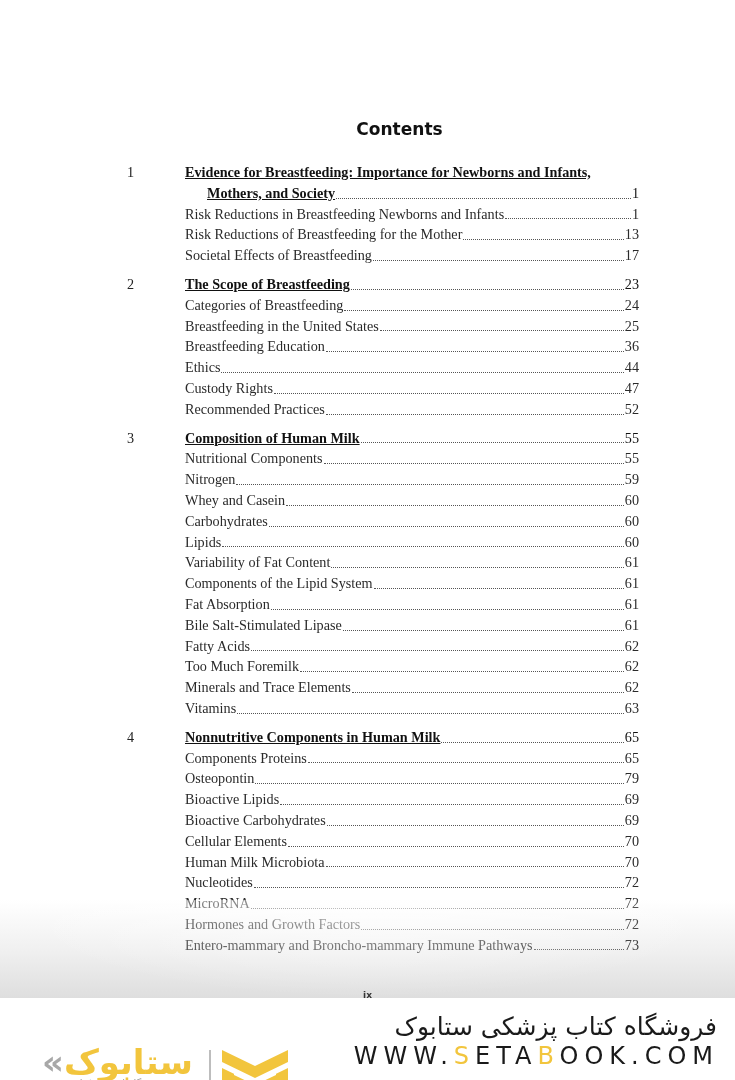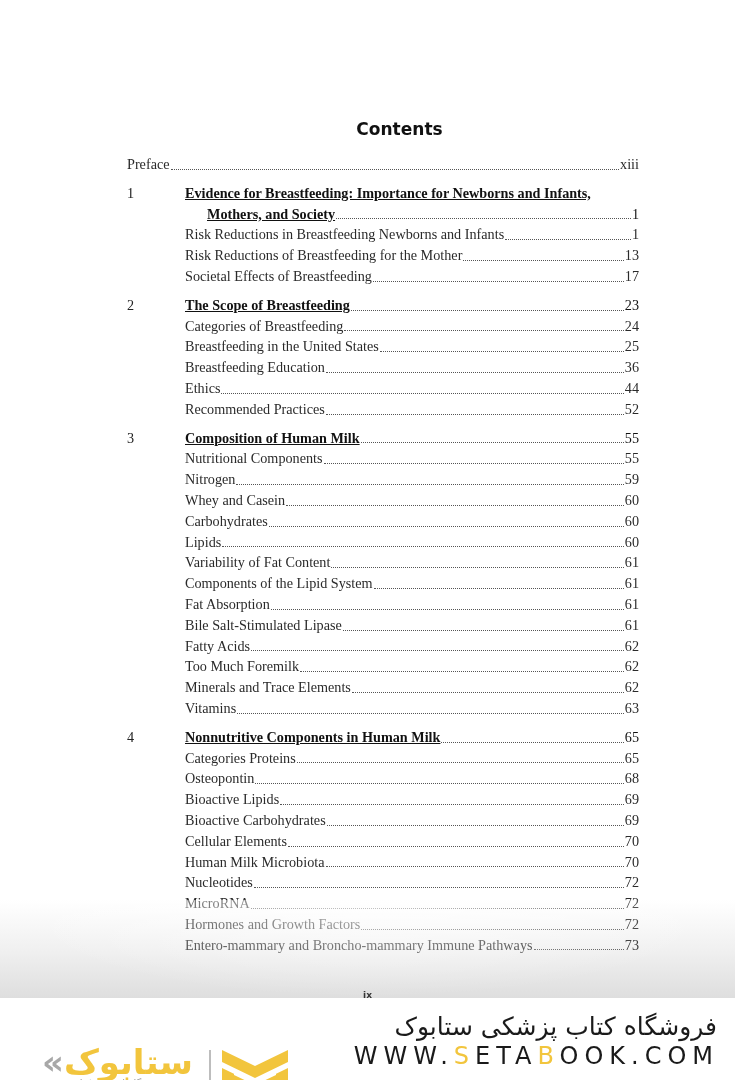--- a/index.html
+++ b/index.html
@@ -69,25 +69,20 @@
     .shop-url .accent { color: #f2c53d; }
   </style>
 </head>
 <body>
 
 <div class="page">
   <div class="title">Contents</div>
 
   <div class="toc">
 
-    <div class="row">
-      <span class="label">Preface</span>
-      <span class="dots"></span>
-      <span class="pg">xiii</span>
-    </div>
     <div class="gap"></div>
 
     <div class="row chapter">
       <span class="num" style="font-weight:normal">1</span>
       <span class="label">Evidence for Breastfeeding: Importance for Newborns and Infants,</span>
     </div>
     <div class="row chapter cont">
       <span class="num"></span>
       <span class="label">Mothers, and Society</span>
       <span class="dots"></span>
@@ -138,20 +133,26 @@
         <span class="pg">36</span>
       </div>
     <div class="row sub">
         <span class="num"></span>
         <span class="label">Ethics</span>
         <span class="dots"></span>
         <span class="pg">44</span>
       </div>
     <div class="row sub">
         <span class="num"></span>
+        <span class="label">Custody Rights</span>
+        <span class="dots"></span>
+        <span class="pg">47</span>
+      </div>
+    <div class="row sub">
+        <span class="num"></span>
         <span class="label">Recommended Practices</span>
         <span class="dots"></span>
         <span class="pg">52</span>
       </div>
     <div class="gap"></div>
 
     <div class="row chapter">
       <span class="num" style="font-weight:normal">3</span>
       <span class="label">Composition of Human Milk</span>
       <span class="dots"></span>
@@ -238,29 +239,29 @@
     <div class="gap"></div>
 
     <div class="row chapter">
       <span class="num" style="font-weight:normal">4</span>
       <span class="label">Nonnutritive Components in Human Milk</span>
       <span class="dots"></span>
       <span class="pg" style="font-weight:normal">65</span>
     </div>
     <div class="row sub">
         <span class="num"></span>
-        <span class="label">Categories Proteins</span>
+        <span class="label">Components Proteins</span>
         <span class="dots"></span>
         <span class="pg">65</span>
       </div>
     <div class="row sub">
         <span class="num"></span>
         <span class="label">Osteopontin</span>
         <span class="dots"></span>
-        <span class="pg">68</span>
+        <span class="pg">79</span>
       </div>
     <div class="row sub">
         <span class="num"></span>
         <span class="label">Bioactive Lipids</span>
         <span class="dots"></span>
         <span class="pg">69</span>
       </div>
     <div class="row sub">
         <span class="num"></span>
         <span class="label">Bioactive Carbohydrates</span>

